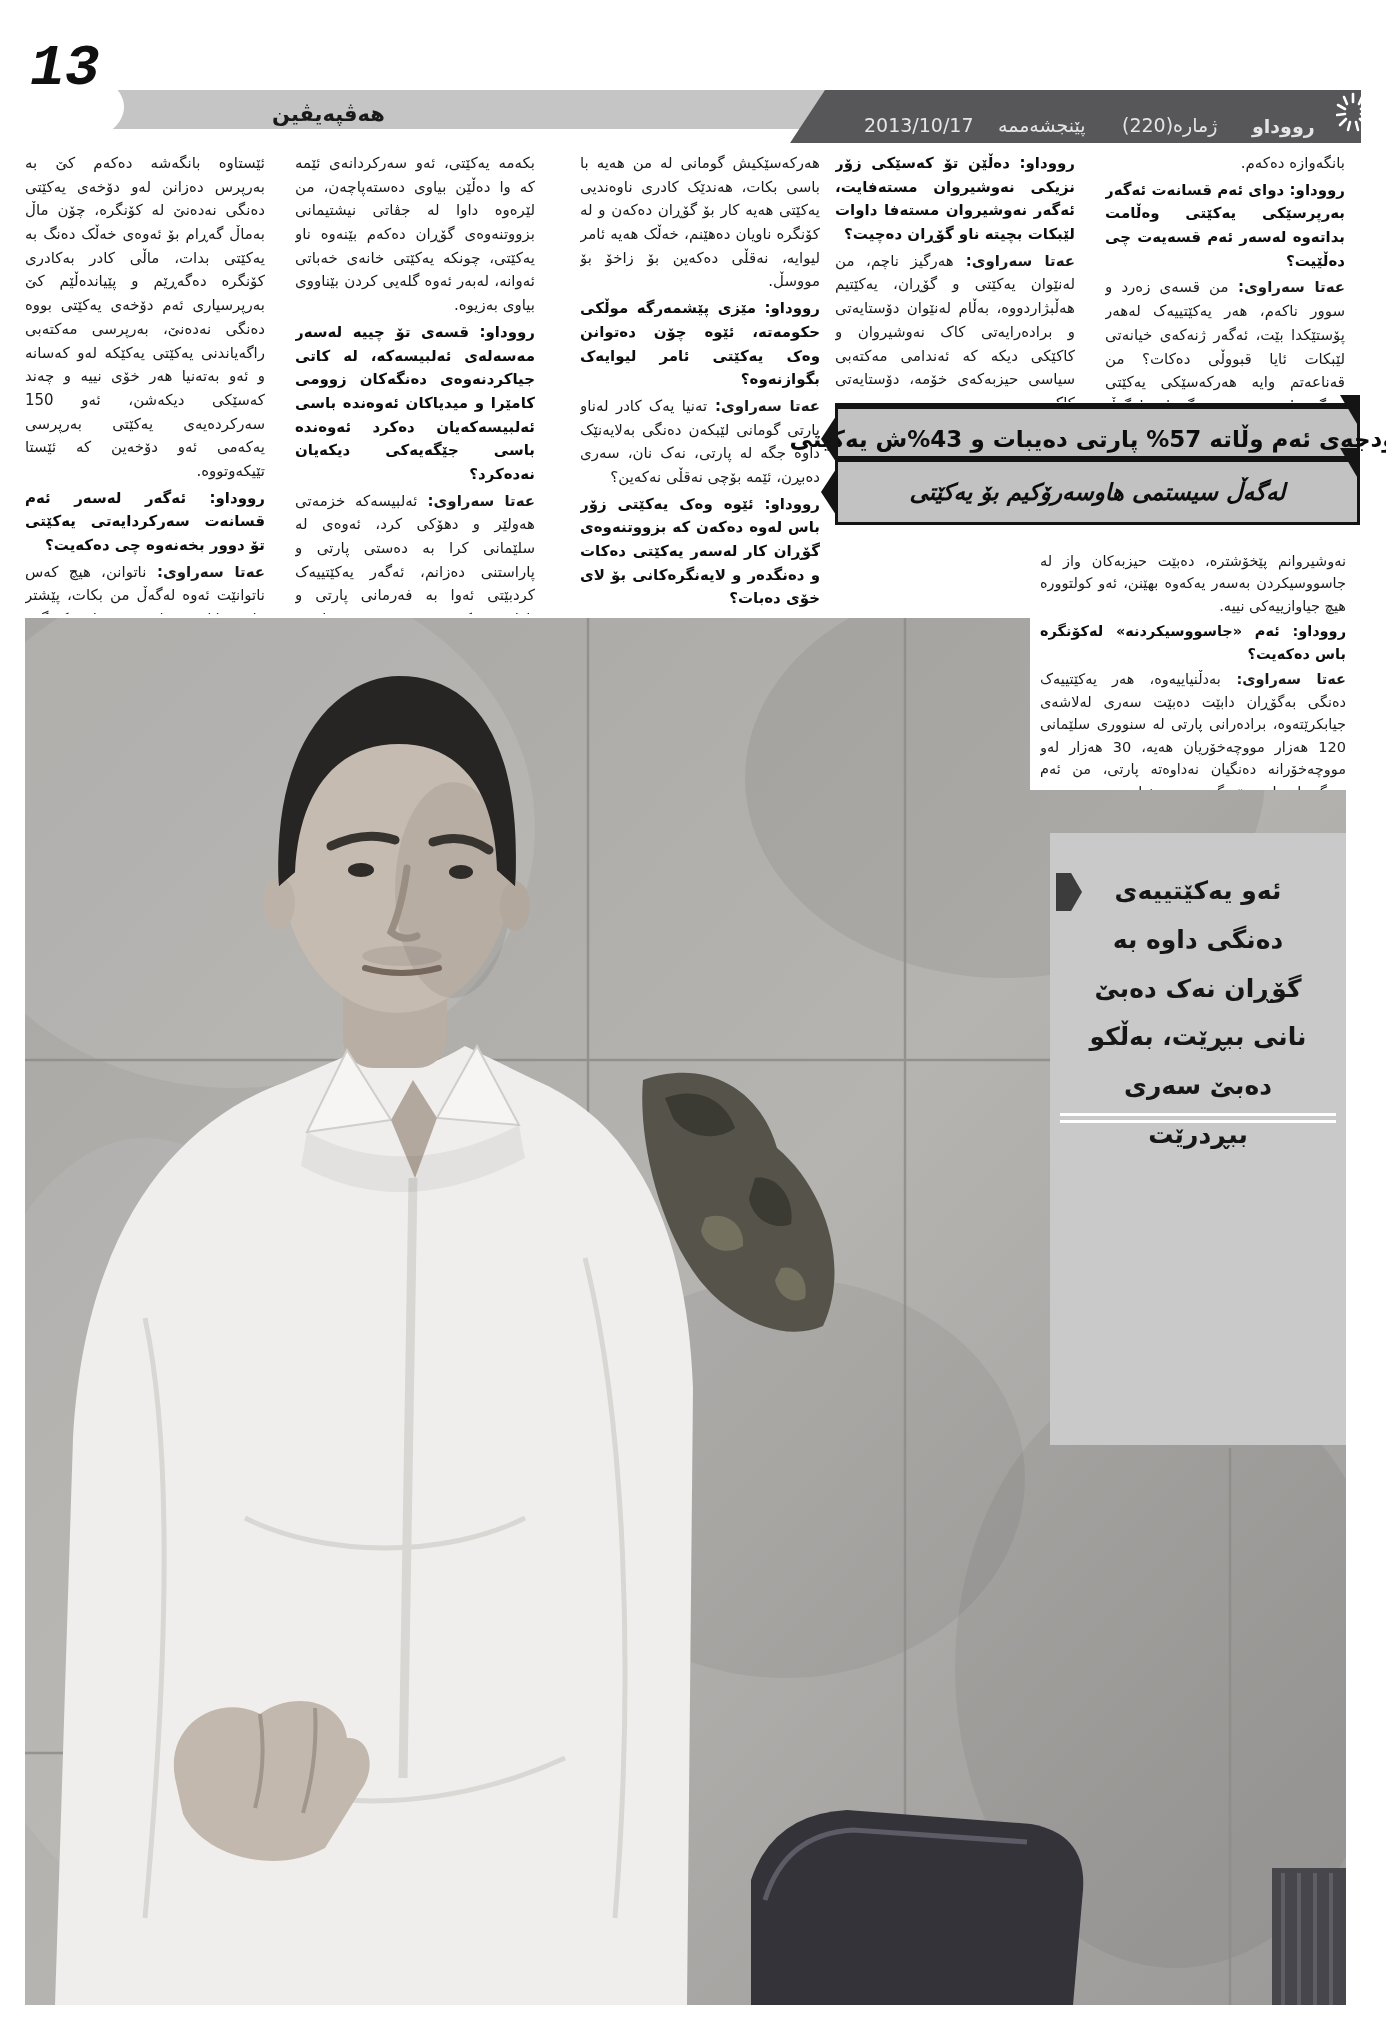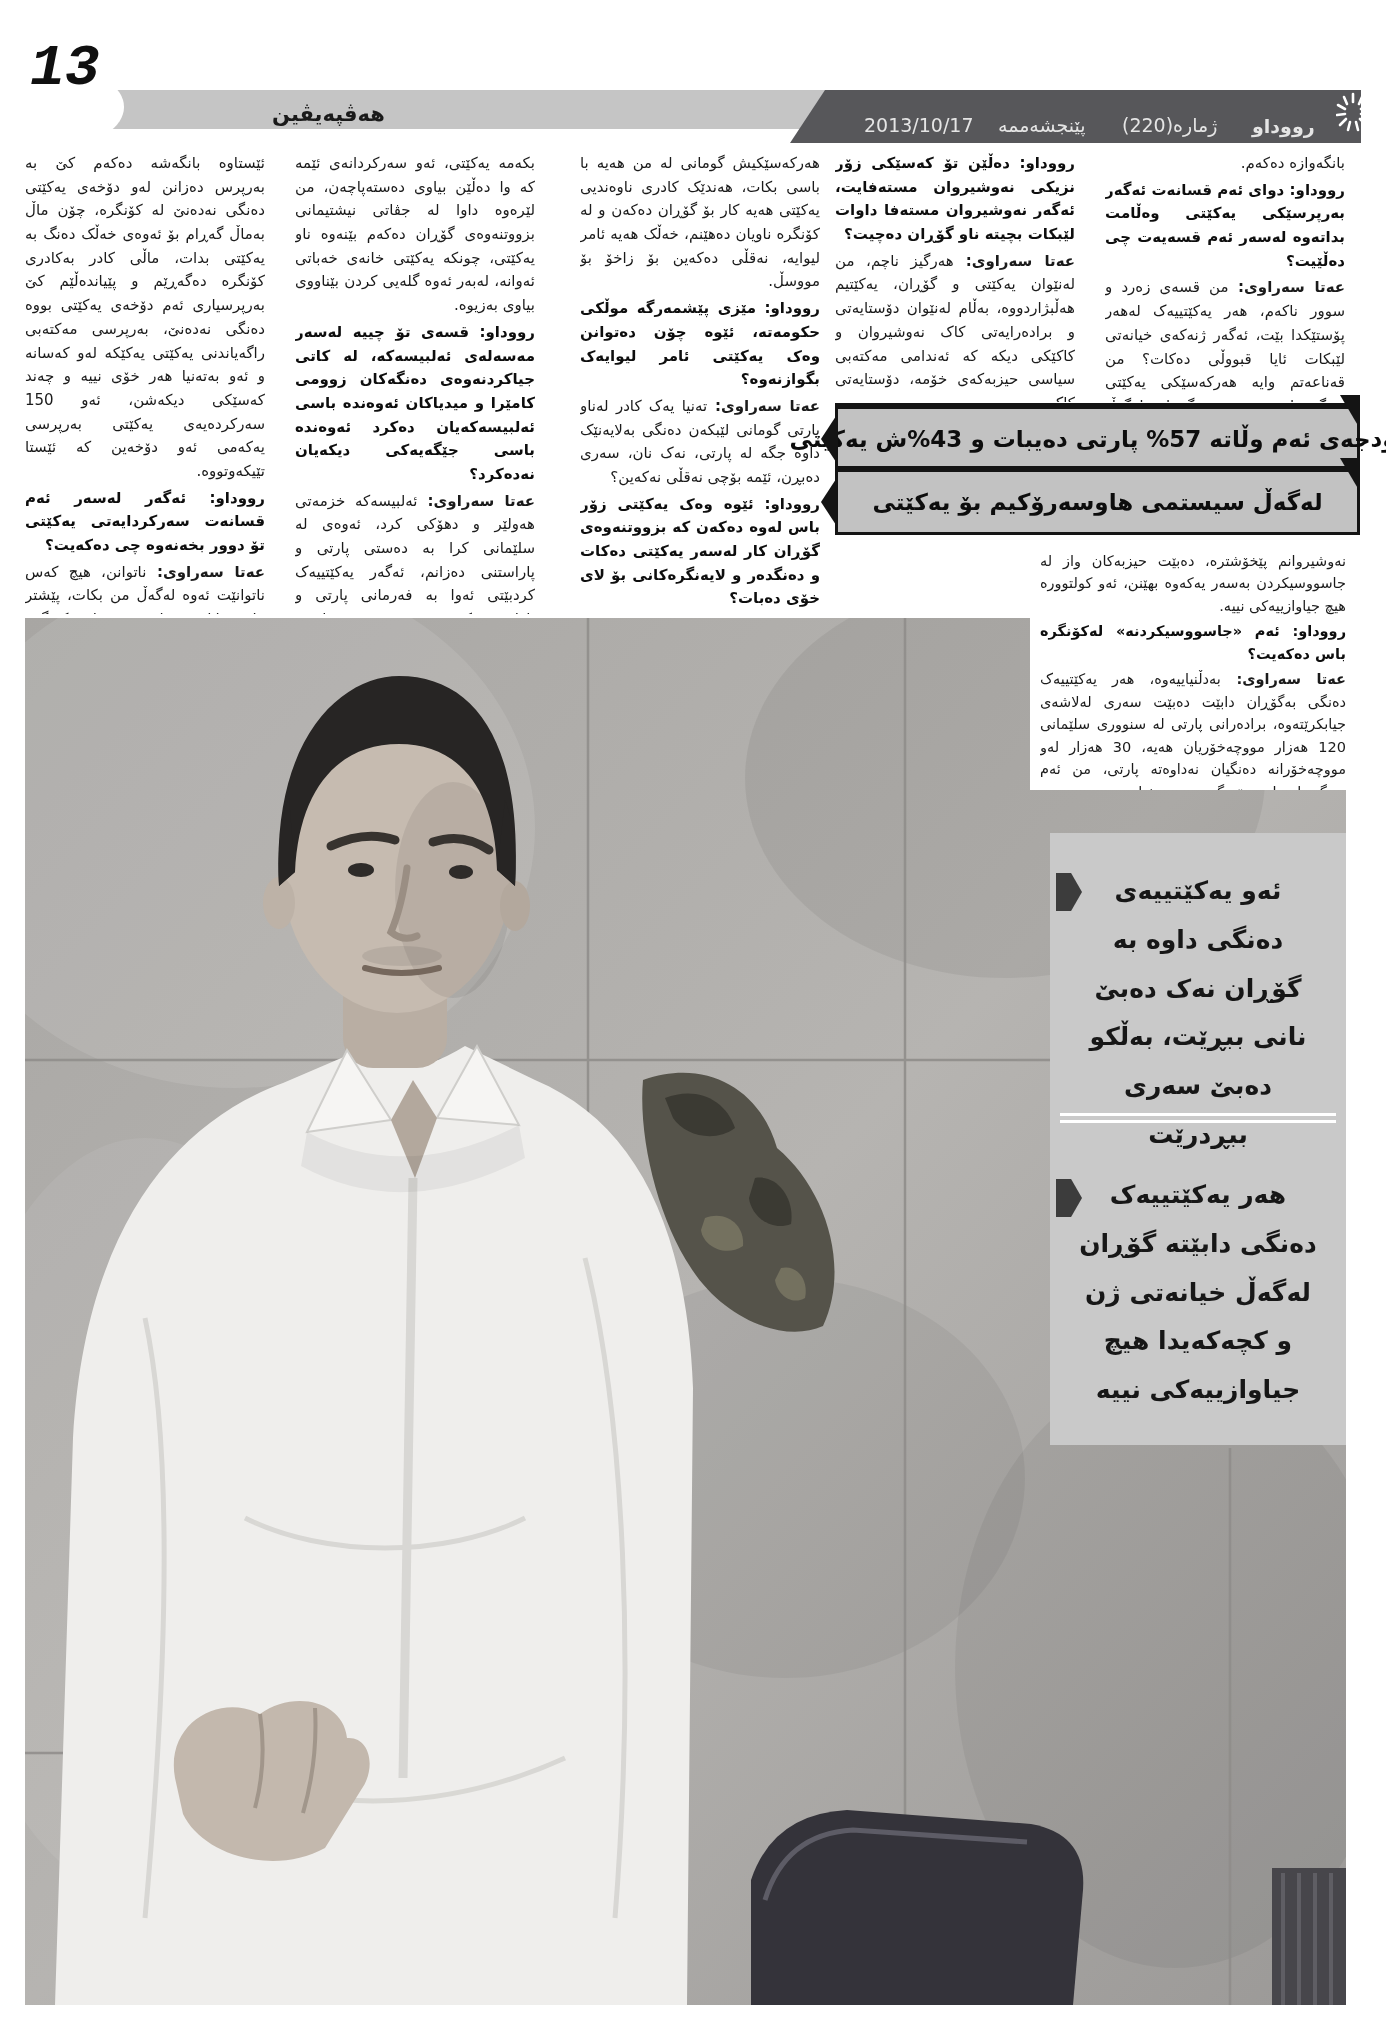--- a/index.html
+++ b/index.html
@@ -31,21 +31,21 @@
   .c1{left:1105px;width:240px;height:250px;}
   
   .banner{position:absolute;left:835px;width:519px;height:60px;background:#c2c2c2;border:3px solid #141414;
           border-top-width:6px;z-index:3;display:flex;align-items:center;justify-content:center;direction:rtl;}
   .banner span{font-size:23px;font-weight:bold;color:#0d0d0d;white-space:nowrap;}
   .banner::after{content:'';position:absolute;left:-17px;top:4px;width:0;height:0;
                  border-top:26px solid transparent;border-bottom:26px solid transparent;border-right:17px solid #141414;}
   .banner::before{content:'';position:absolute;right:-3px;top:-14px;width:0;height:0;
                   border-top:34px solid #141414;border-left:20px solid transparent;}
   .banner1{top:403px;}
-  .banner2{top:466px;}
+  .banner2{top:456px;font-style:italic;}
   
   .rc-bg{position:absolute;left:1030px;top:545px;width:316px;height:245px;background:#fff;z-index:2;}
   .rc{position:absolute;left:1040px;top:550px;width:306px;height:240px;direction:rtl;overflow:hidden;z-index:3;}
   .rc p{font-size:14.5px;line-height:1.55;}
   
   .photo{position:absolute;left:25px;top:618px;width:1321px;height:1387px;z-index:1;}
   .photo svg{display:block;width:100%;height:100%;}
   
   .quote-panel{position:absolute;left:1050px;top:833px;width:296px;height:612px;background:#c9c9c9;z-index:4;direction:rtl;}
   .quote{position:relative;padding:34px 26px 0;text-align:center;}
@@ -217,19 +217,15 @@
       </g>
     </svg>
   </div>
 
   <div class="quote-panel">
     <div class="quote q1">
       <span class="flag"></span>
       <div class="qt">ئەو یەکێتییەی دەنگی داوە بە گۆڕان نەک دەبێ نانی ببڕێت، بەڵکو دەبێ سەری ببڕدرێت</div>
     </div>
     <div class="divider"></div>
-    <div class="quote q2">
-      <span class="flag"></span>
-      <div class="qt">هەر یەکێتییەک دەنگی دابێتە گۆڕان لەگەڵ خیانەتی ژن و کچەکەیدا هیچ جیاوازییەکی نییە</div>
-    </div>
   </div>
 
 </div>
 
 </body></html>

